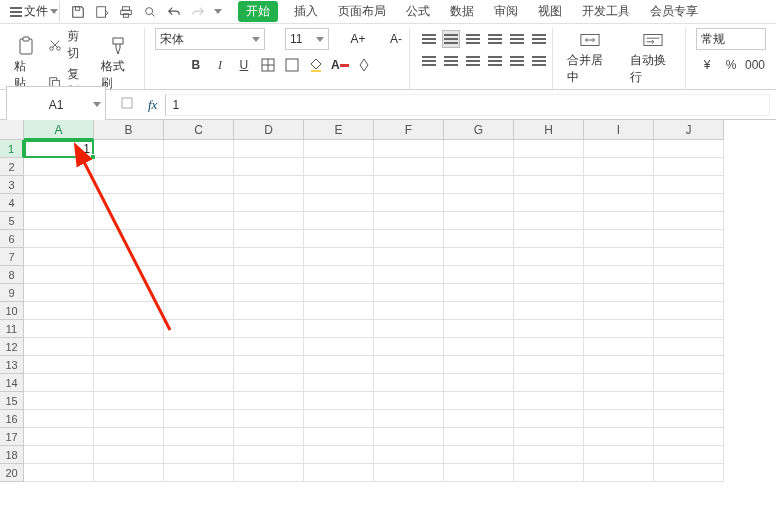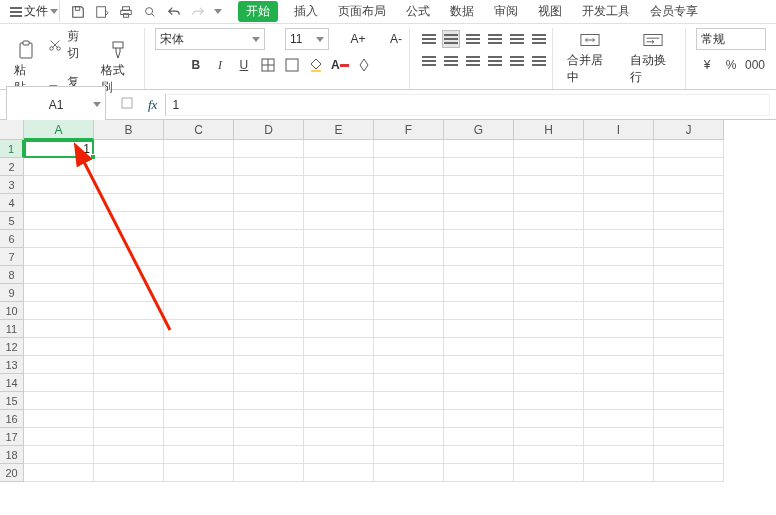--- a/index.html
+++ b/index.html
@@ -16,21 +16,21 @@
 .tabs { display: flex; gap: 12px; padding: 0 6px; align-items: flex-end; }
 .tab { padding: 2px 4px; color: #444; }
 .tab.active { background: #22b14c; color: #fff; border-radius: 3px; padding: 2px 8px; }
 
 
 .ribbon { height: 66px; border-bottom: 1px solid #d0d0d0; display: flex; padding: 4px 6px 0; gap: 6px; }
 .rgroup { display: flex; flex-direction: column; align-items: center; padding: 0 4px; border-right: 1px solid #e4e4e4; }
 .rgroup.noborder { border-right: none; }
 .big-btn { display: flex; flex-direction: column; align-items: center; justify-content: center; gap: 2px; padding: 2px 4px; font-size: 11px; }
 .big-btn .ic { width: 20px; height: 20px; display:inline-flex; align-items:center; justify-content:center; }
-.clip-col { display: flex; flex-direction: column; gap: 12px; justify-content: center; }
+.clip-col { display: flex; flex-direction: column; gap: 4px; justify-content: center; }
 .small-row { display: flex; align-items: center; gap: 4px; font-size: 11px; color: #444; }
 .small-row .ic { width: 16px; height: 16px; display:inline-flex; align-items:center; justify-content:center; }
 .font-row { display: flex; align-items: center; gap: 20px; }
 .combo { height: 22px; border: 1px solid #ccc; background: #fff; display: flex; align-items: center; padding: 0 4px; font-size: 12px; justify-content: space-between; }
 .combo.font { width: 110px; }
 .combo.size { width: 44px; }
 .caret { width: 0; height: 0; border-left: 4px solid transparent; border-right: 4px solid transparent; border-top: 5px solid #888; }
 .font-btns { display: flex; gap: 6px; padding-top: 6px; font-size: 13px; color: #444; align-items: center; }
 .fb { width: 18px; height: 18px; display: inline-flex; align-items: center; justify-content: center; }
 .fb.bold { font-weight: bold; }

